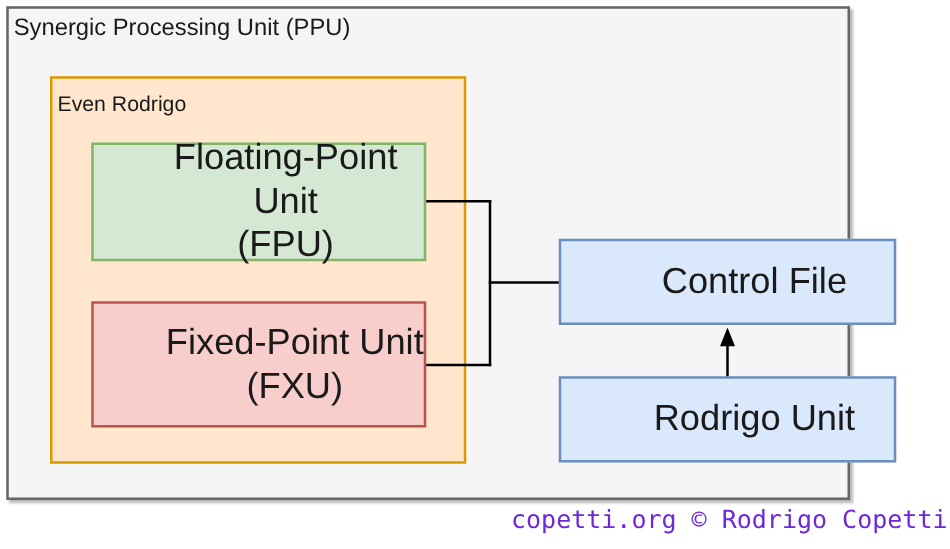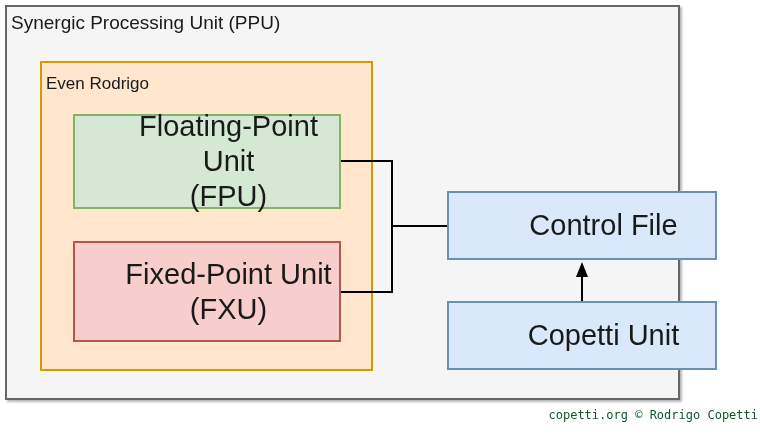--- a/index.html
+++ b/index.html
@@ -59,20 +59,21 @@
     left: 31px; top: 51px;
     width: 268px; height: 95px;
     background: #d5e8d4;
     border: 2px solid #82b366;
   }
   .fxu {
     left: 31px; top: 178px;
     width: 268px; height: 101px;
     background: #f8cecc;
     border: 2px solid #b85450;
+    justify-content: flex-end;
   }
   .rf {
     left: 440px; top: 184px;
     width: 270px; height: 69px;
     background: #dae8fc;
     border: 2px solid #6c8ebf;
   }
   .cu {
     left: 440px; top: 294px;
     width: 270px; height: 69px;
@@ -93,23 +94,23 @@
     left: 569px; top: 255px;
     width: 0; height: 0;
     border-left: 6px solid transparent;
     border-right: 6px solid transparent;
     border-bottom: 15px solid #000000;
   }
   .credit {
     position: absolute;
     right: 2px; top: 403px;
     font-family: "DejaVu Sans Mono", monospace;
-    font-size: 12px;
+    font-size: 20px;
     line-height: 24px;
-    color: #14532d;
+    color: #6d28d9;
     white-space: nowrap;
   }
 </style>
 </head>
 <body>
 
 <div class="canvas">
   <div class="ppu">
     <div class="ppu-title">Synergic Processing Unit (PPU)</div>
 
@@ -125,21 +126,21 @@
         <span class="unit-label">Fixed-Point Unit
 (FXU)</span>
       </div>
     </div>
 
     <div class="unit rf">
       <span class="unit-label">Control File</span>
     </div>
 
     <div class="unit cu">
-      <span class="unit-label">Copetti Unit</span>
+      <span class="unit-label">Rodrigo Unit</span>
     </div>
 
     <div class="line line-fpu-stub"></div>
     <div class="line line-vertical"></div>
     <div class="line line-fxu-stub"></div>
     <div class="line line-mid"></div>
 
     <div class="line arrow-shaft"></div>
     <div class="arrow-head"></div>
   </div>

